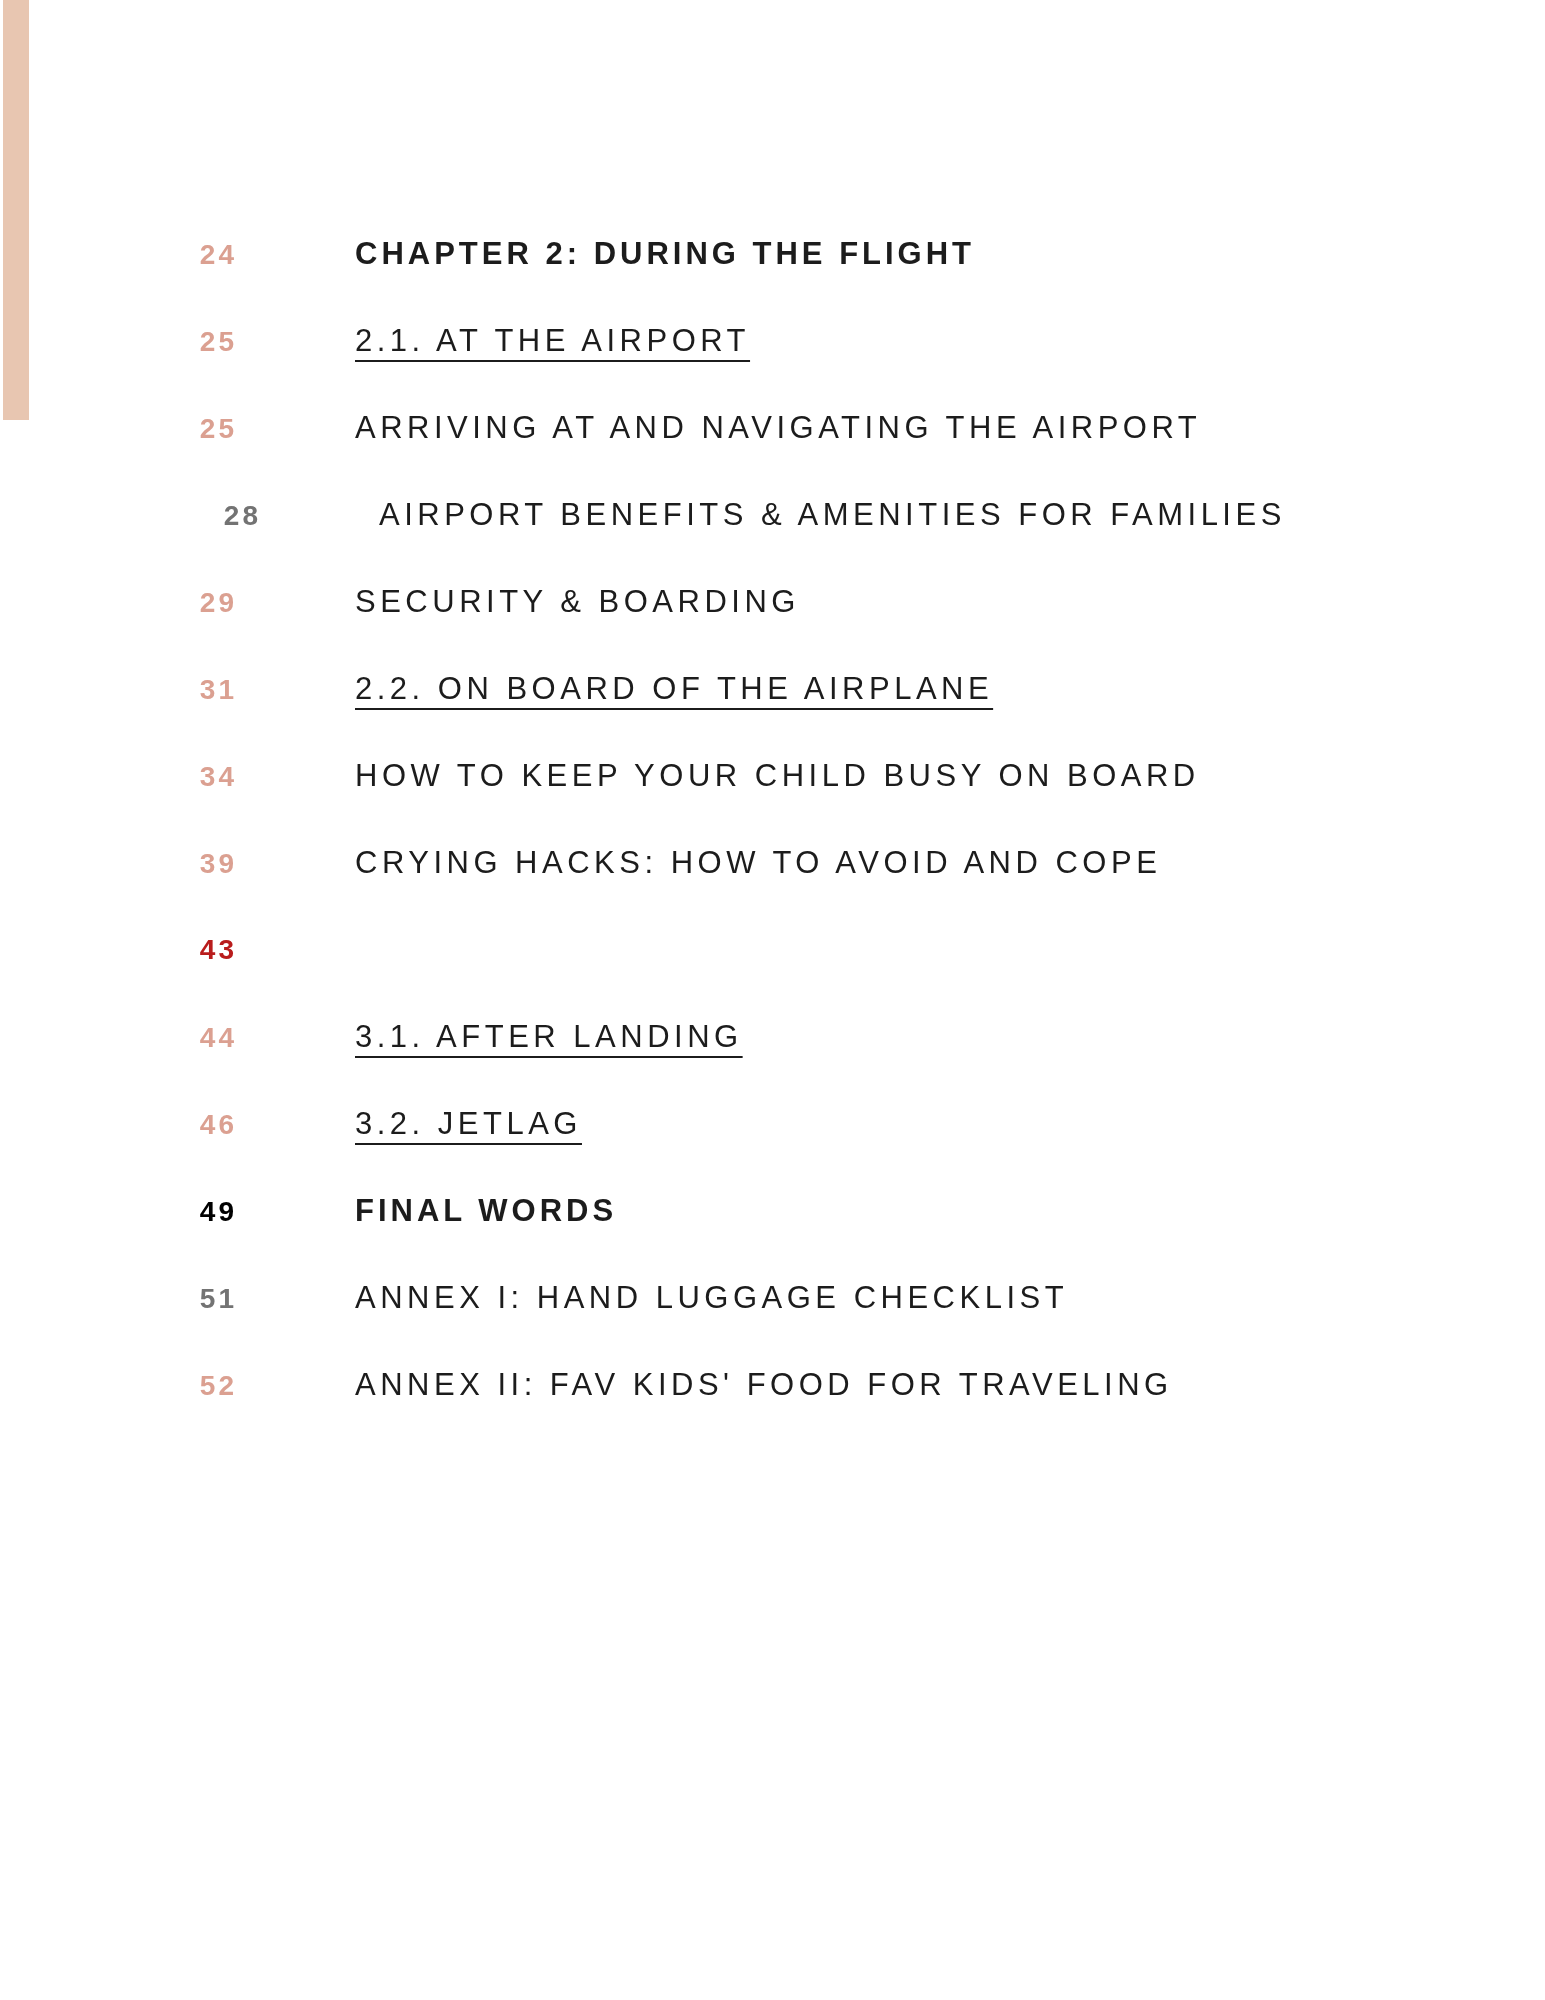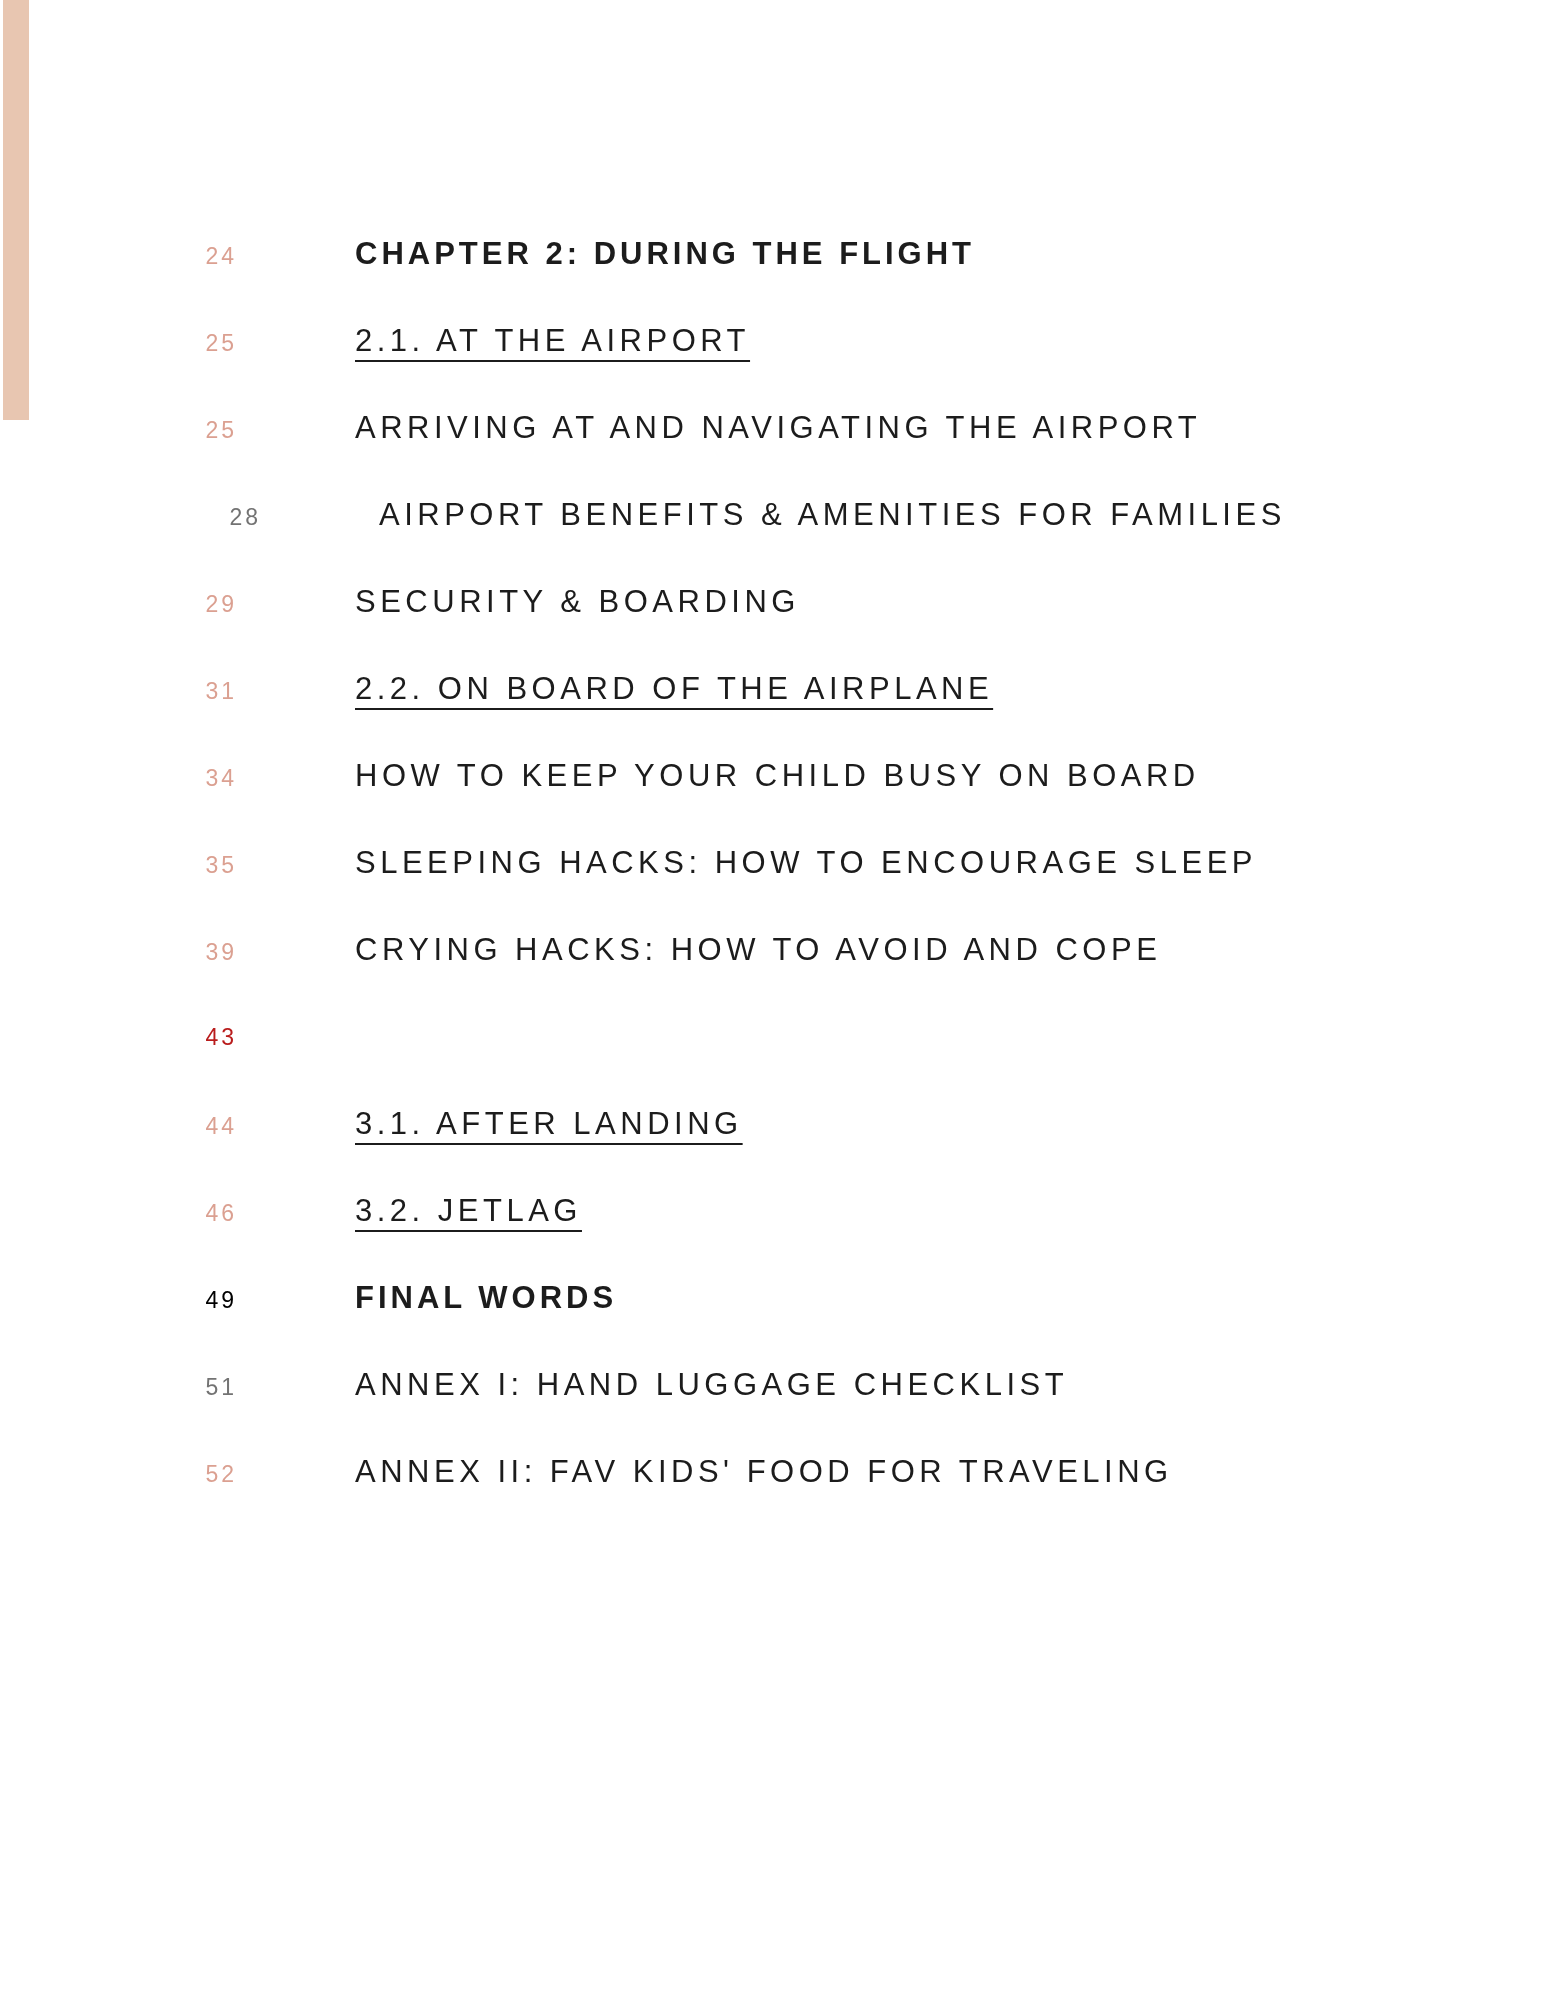--- a/index.html
+++ b/index.html
@@ -32,22 +32,22 @@
     display: flex;
     align-items: baseline;
     height: 32px;
     margin-bottom: 55px;
     white-space: nowrap;
   }
   .toc-num {
     display: block;
     width: 237px;
     text-align: right;
-    font-size: 23px;
-    font-weight: normal;
+    font-size: 28px;
+    font-weight: bold;
     letter-spacing: 3px;
     line-height: 32px;
   }
   .toc-label {
     margin-left: 118px;
     font-size: 31px;
     letter-spacing: 4.5px;
     line-height: 32px;
   }
   .toc-label.chapter {
@@ -95,24 +95,20 @@
     <span class="toc-num" style="color: rgb(219, 160, 145);">31</span>
     <span class="toc-label section" style="color: rgb(28, 28, 28);">2.2. ON BOARD OF THE AIRPLANE</span>
   </div>
 
 
   <div class="toc-row">
     <span class="toc-num" style="color: rgb(219, 160, 145);">34</span>
     <span class="toc-label plain" style="color: rgb(28, 28, 28);">HOW TO KEEP YOUR CHILD BUSY ON BOARD</span>
   </div>
 
-  <div class="toc-row">
-    <span class="toc-num" style="color: rgb(219, 160, 145);">35</span>
-    <span class="toc-label plain" style="color: rgb(28, 28, 28);">SLEEPING HACKS: HOW TO ENCOURAGE SLEEP</span>
-  </div>
 
   <div class="toc-row">
     <span class="toc-num" style="color: rgb(219, 160, 145);">39</span>
     <span class="toc-label plain" style="color: rgb(28, 28, 28);">CRYING HACKS: HOW TO AVOID AND COPE</span>
   </div>
 
   <div class="toc-row">
     <span class="toc-num" style="color: #b91c1c;">43</span>
   </div>
 

